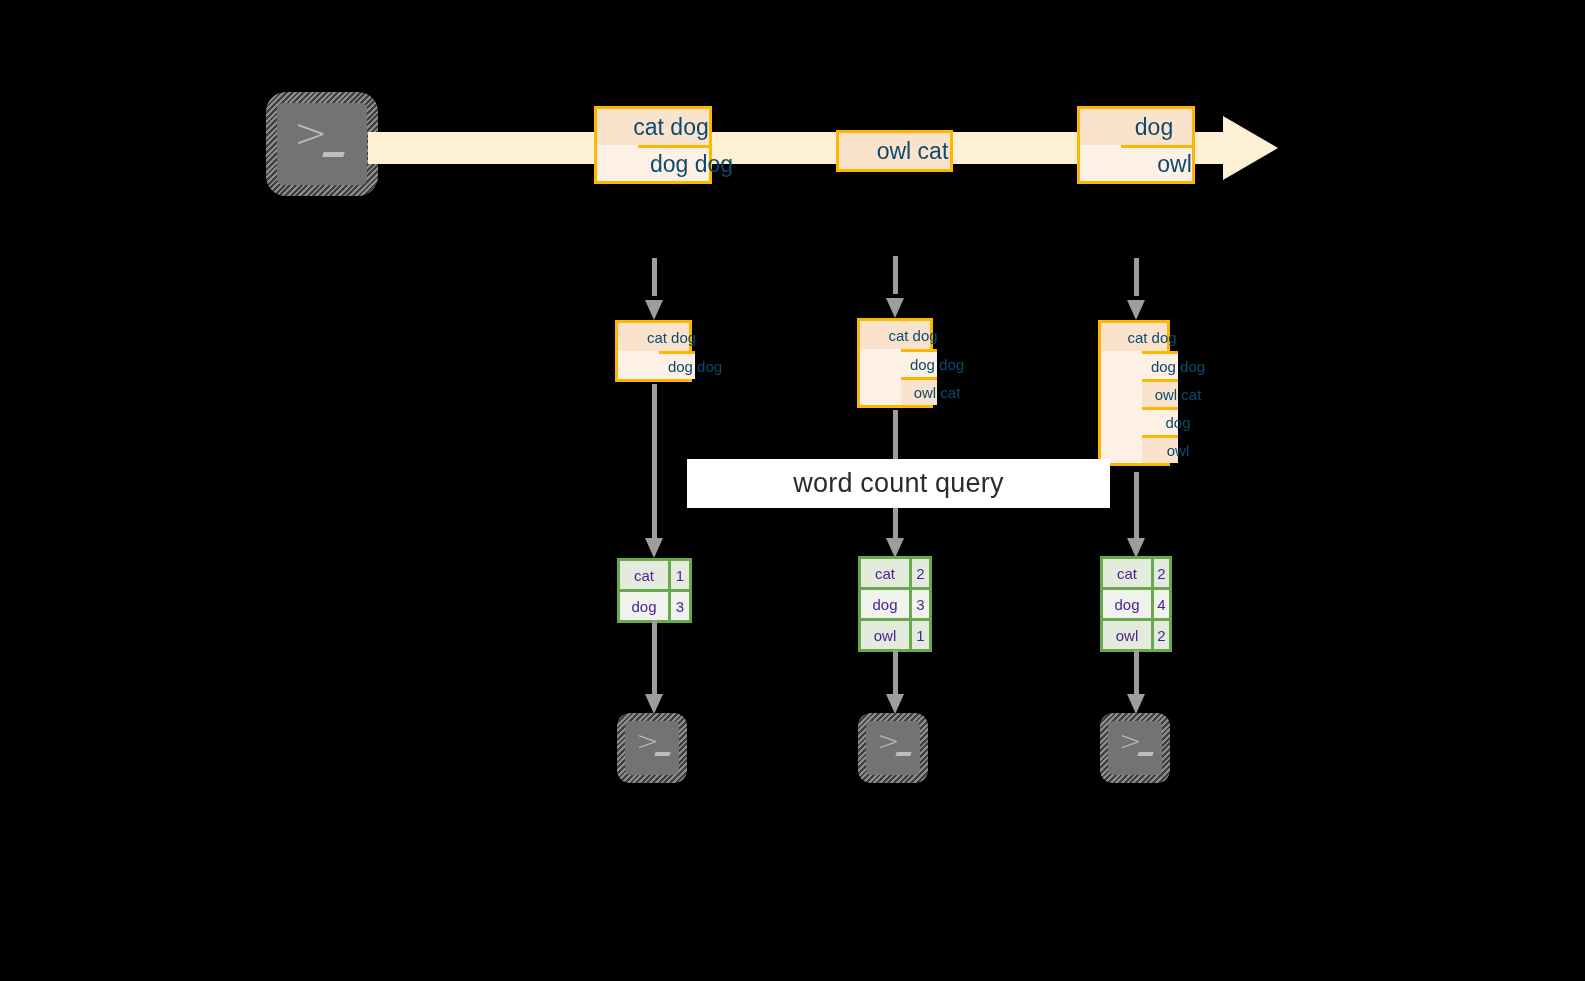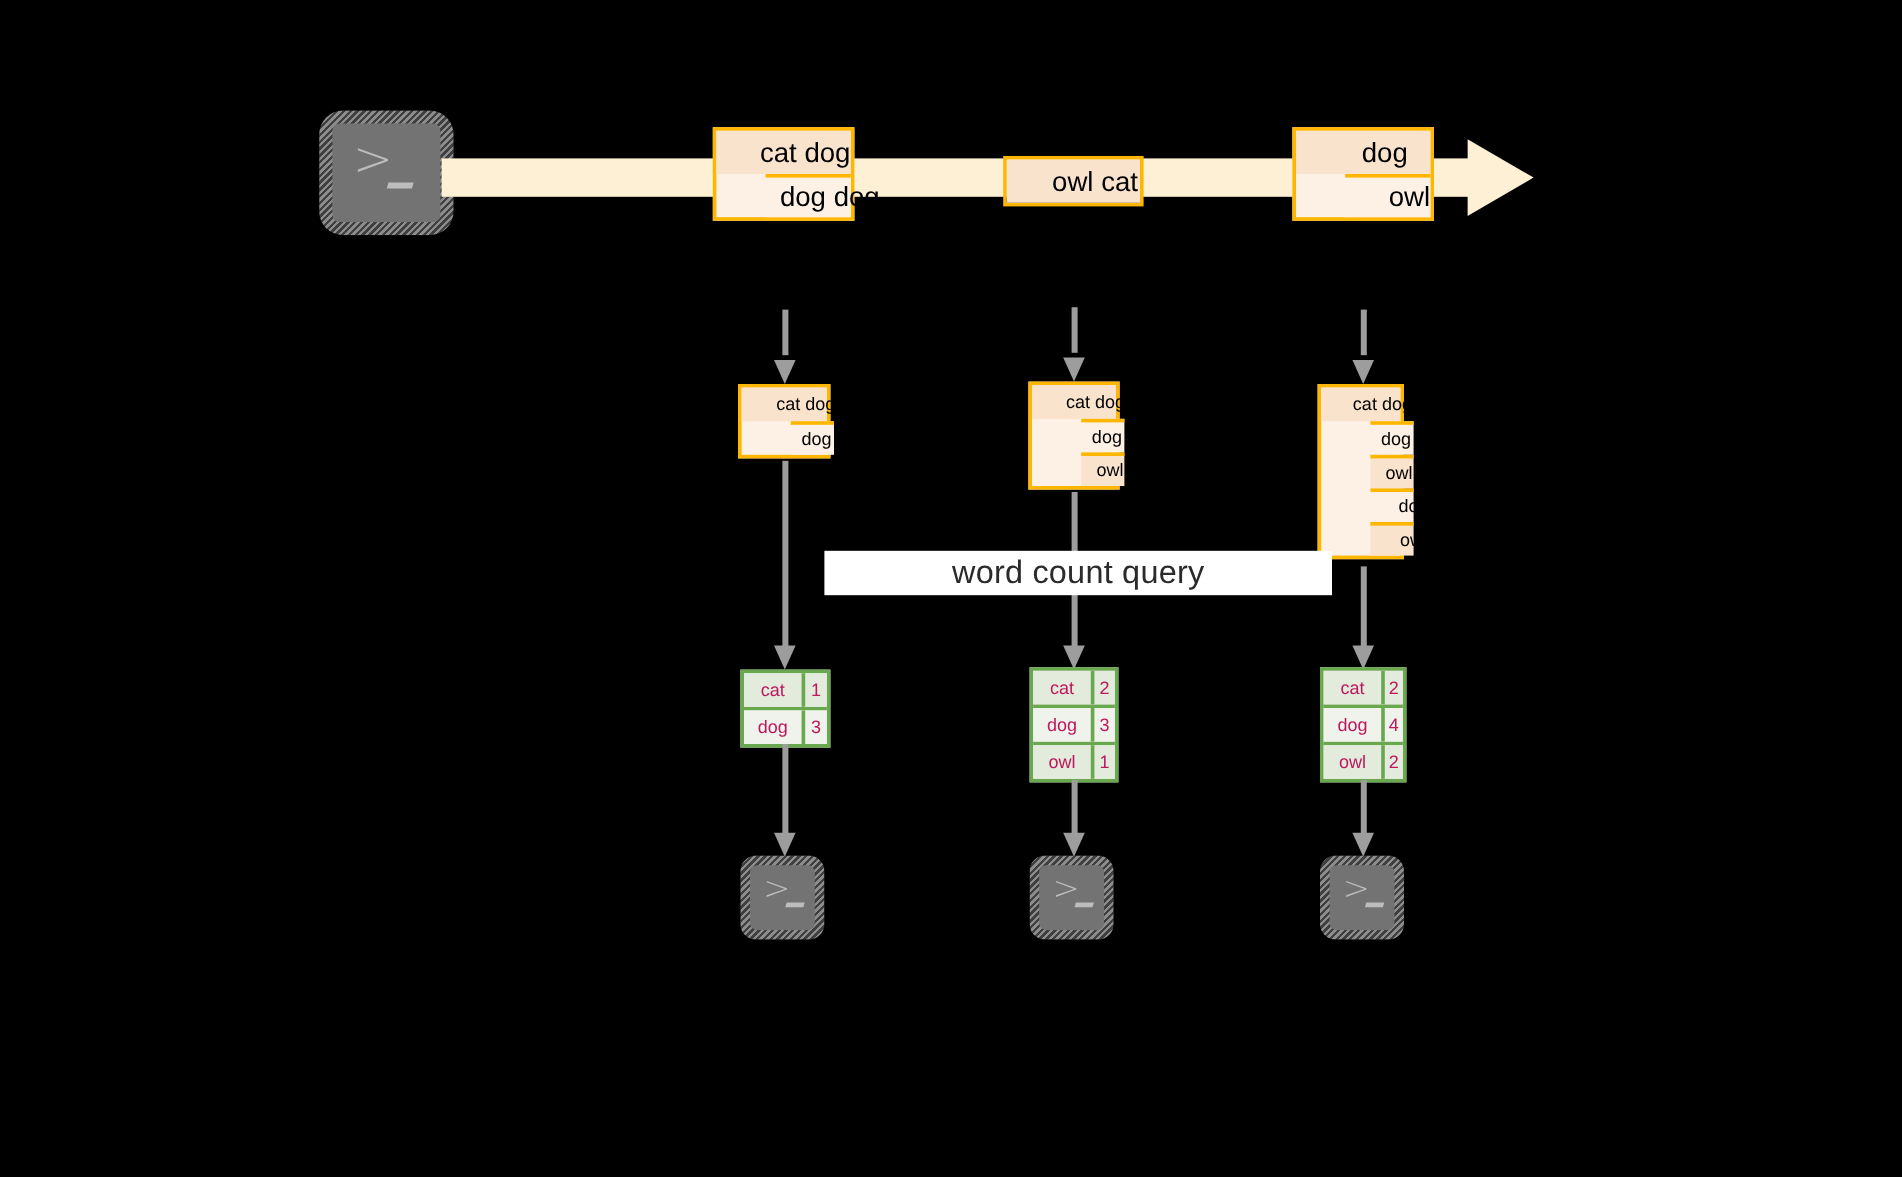--- a/index.html
+++ b/index.html
@@ -105,21 +105,21 @@
     position: absolute;
     box-sizing: border-box;
     border: 3px solid #ffb601;
     background: #fdf0e4;
   }
   .ebox .cell {
     box-sizing: border-box;
     display: flex;
     align-items: center;
     justify-content: center;
-    color: #000000;
+    color: #0c4a6e;
     white-space: nowrap;
     background: #fdf0e4;
     padding-left: 36px;
   }
   .ebox .cell.shade { background: #fae3cc; }
   .ebox .cell + .cell { border-top: 3px solid #ffb601; margin-left: 41px; }
 
   
   .ebox.top { font-size: 23px; }
   .ebox.top .cell { height: 36px; }
@@ -147,21 +147,21 @@
     display: flex;
     height: 28px;
   }
   .gtable .row + .row { border-top: 3px solid #6aa84f; }
   .gtable .row.alt .c { background: #eff3ec; }
   .gtable .c {
     box-sizing: border-box;
     display: flex;
     align-items: center;
     justify-content: center;
-    color: #be185d;
+    color: #4c1d95;
     background: #e3ebdd;
   }
   .gtable .c.key { flex: 0 0 48px; }
   .gtable .c.val { flex: 1 1 auto; border-left: 3px solid #6aa84f; }
 
   .gtable.g1 { left: 617px; top: 558px; width: 75px; }
   .gtable.g2 { left: 858px; top: 556px; width: 74px; }
   .gtable.g3 { left: 1100px; top: 556px; width: 72px; }
 
   
@@ -186,21 +186,21 @@
     border-right: 9.5px solid transparent;
     border-top: 20px solid #9d9d9d;
   }
 
   
   .query-label {
     position: absolute;
     left: 687px;
     top: 459px;
     width: 423px;
-    height: 37px;
+    height: 49px;
     background: #ffffff;
     display: flex;
     align-items: center;
     justify-content: center;
     font-size: 27px;
     color: #2b2b2b;
     letter-spacing: .2px;
   }
 </style>
 </head>

